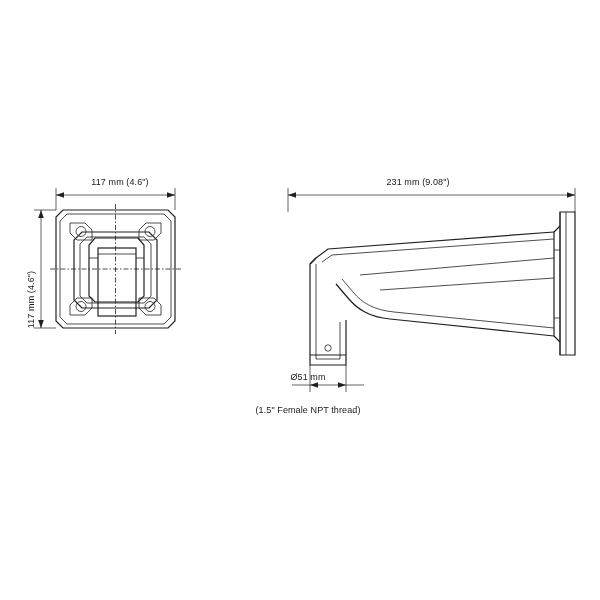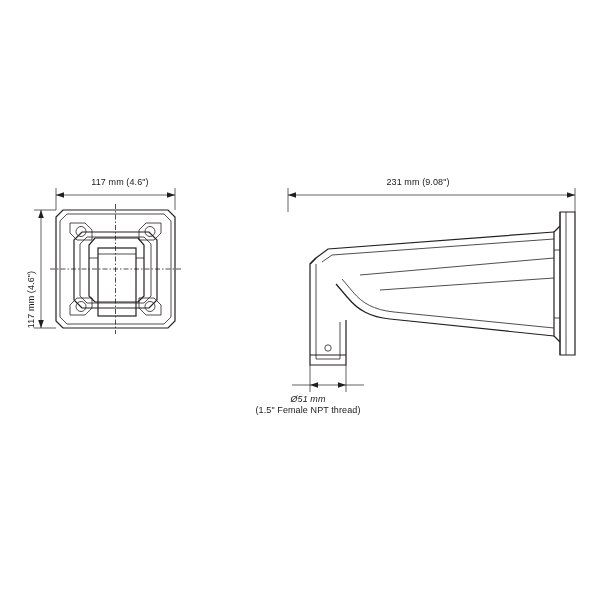--- a/index.html
+++ b/index.html
@@ -146,17 +146,17 @@
       <line x1="40" y1="195" x2="40" y2="222"></line>
       <line x1="76" y1="195" x2="76" y2="222"></line>
       <line x1="22" y1="215" x2="94" y2="215"></line>
     </g>
     <polygon class="arrowhead" points="40,215 48,212.2 48,217.8"></polygon>
     <polygon class="arrowhead" points="76,215 68,212.2 68,217.8"></polygon>
   </svg>
 
   <div class="dim-label center-txt" style="left:353px; top:177px; width:130px;">231 mm (9.08")</div>
 
-  <div class="dim-label center-txt" style="left:258px; top:394px; width:100px;font-style:italic;">Ø51 mm</div>
+  <div class="dim-label center-txt" style="left:258px; top:372px; width:100px;">Ø51 mm</div>
 
   <div class="dim-label center-txt" style="left:238px; top:405px; width:140px;">(1.5" Female NPT thread)</div>
 
 </div>
 
 </body></html>

